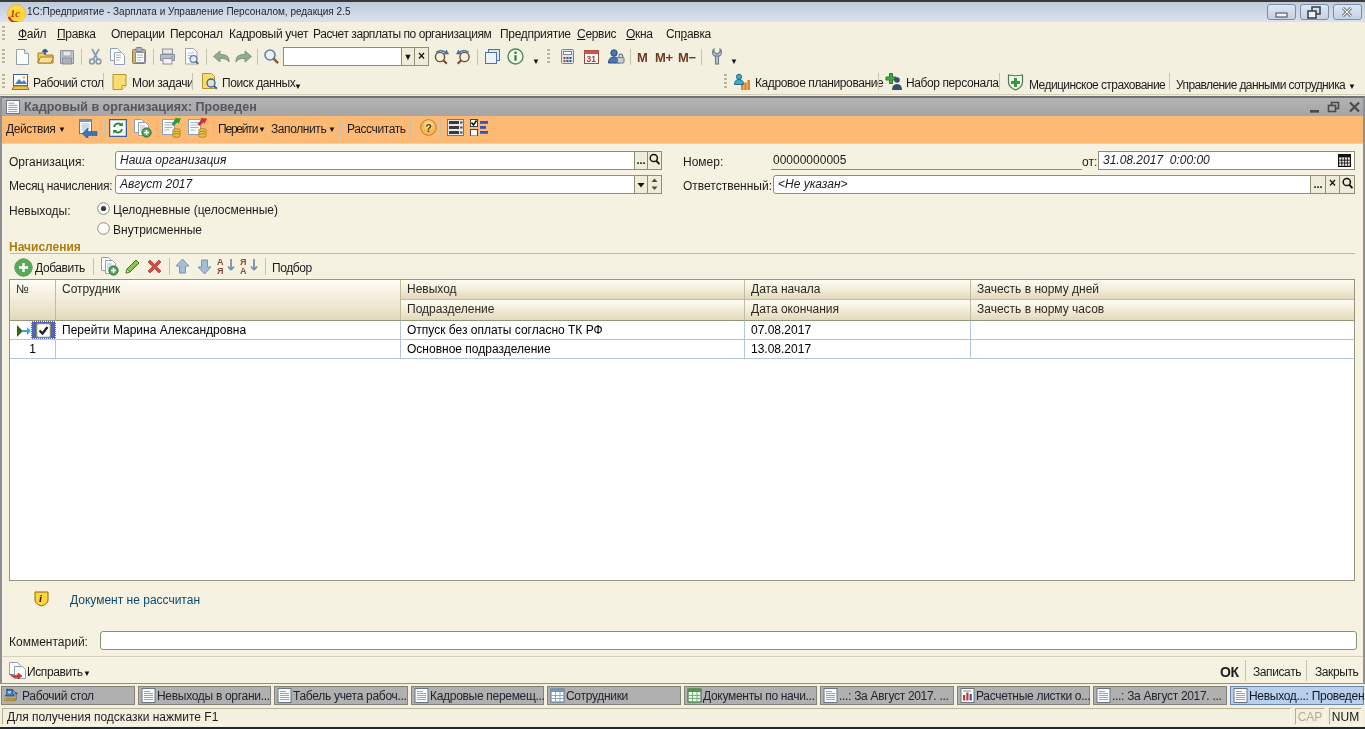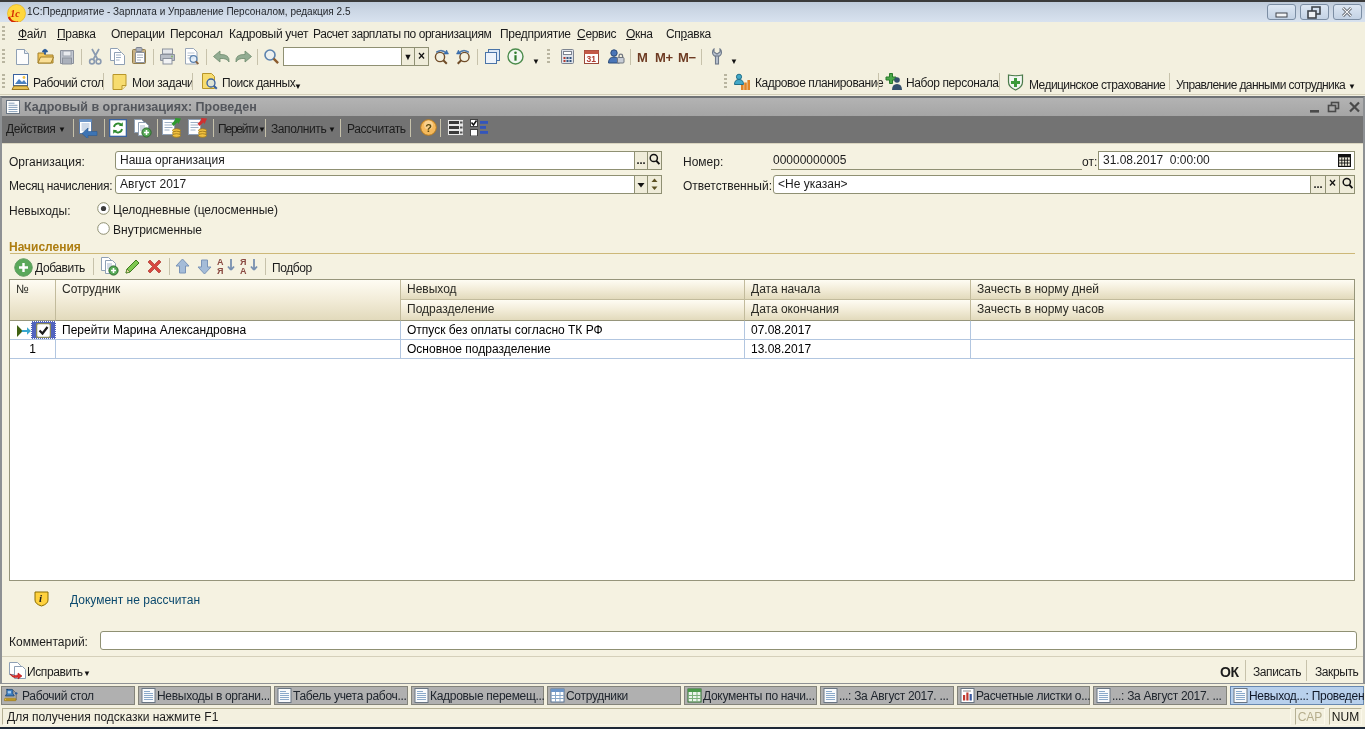--- a/index.html
+++ b/index.html
@@ -20,23 +20,23 @@
 #tb1 { position:absolute; left:0; top:45px; width:1365px; height:24px; background:#F3F0DF; }
 #tb2 { position:absolute; left:0; top:69px; width:1365px; height:26px; background:#F3F0DF; border-bottom:1px solid #d5d0ba;}
 .vsep { position:absolute; width:1px; background:#c7c2ab; }
 .tbtext { position:absolute; font-size:12px; color:#1c1c1c; letter-spacing:-0.4px; }
 
 #child { position:absolute; left:0; top:96px; width:1365px; height:589px; background:#F5F2E1;
   border:2px solid #8e9194; border-top:2px solid #6f7275; }
 #childtitle { position:absolute; left:0; top:0; width:1361px; height:18px;
   background:linear-gradient(#b3b3b3,#a5a5a5); }
 #childtitle .ct { position:absolute; left:22px; top:2px; font-weight:bold; font-size:12.5px; color:#53565c; }
-#childtb { position:absolute; left:0; top:18px; width:1361px; height:28px; background:#737373; border-bottom:1px solid #dad5c0; }
+#childtb { position:absolute; left:0; top:18px; width:1361px; height:28px; background:#fdba74; border-bottom:1px solid #dad5c0; }
 .fldlabel { position:absolute; font-size:12px; color:#1c1c1c; }
-.fld { position:absolute; background:#fff; border:1px solid #8f9073; }
+.fld { position:absolute; background:#fff; border:1px solid #8f9073;font-style:italic; }
 .fldbtn { position:absolute; background:#efecd9; border:1px solid #8f9073; text-align:center; color:#111; }
 
 #tbl { position:absolute; left:9px; top:279px; width:1346px; height:302px; border:1px solid #96957b; background:#fff; }
 .hcell { position:absolute; background:linear-gradient(#fefcf3 0%,#f2ecd8 50%,#e2dabc 100%); border-right:1px solid #c2bb9c; border-bottom:1px solid #c2bb9c; font-size:12px; color:#2a2a24; }
 .hcell span { position:absolute; left:6px; top:2px; }
 .dcell { position:absolute; background:#fff; border-right:1px solid #b2c6e0; border-bottom:1px solid #b2c6e0; font-size:12px; color:#000; }
 .dcell span { position:absolute; left:6px; top:2px; white-space:nowrap; }
 
 #tabbar { position:absolute; left:0; top:684px; width:1365px; height:23px; background:#F3F0DF; }
 .tab { position:absolute; top:2px; height:19px; background:#b0b0b0; border:1px solid #83837a; font-size:12px; color:#20262e; letter-spacing:-0.3px; }

